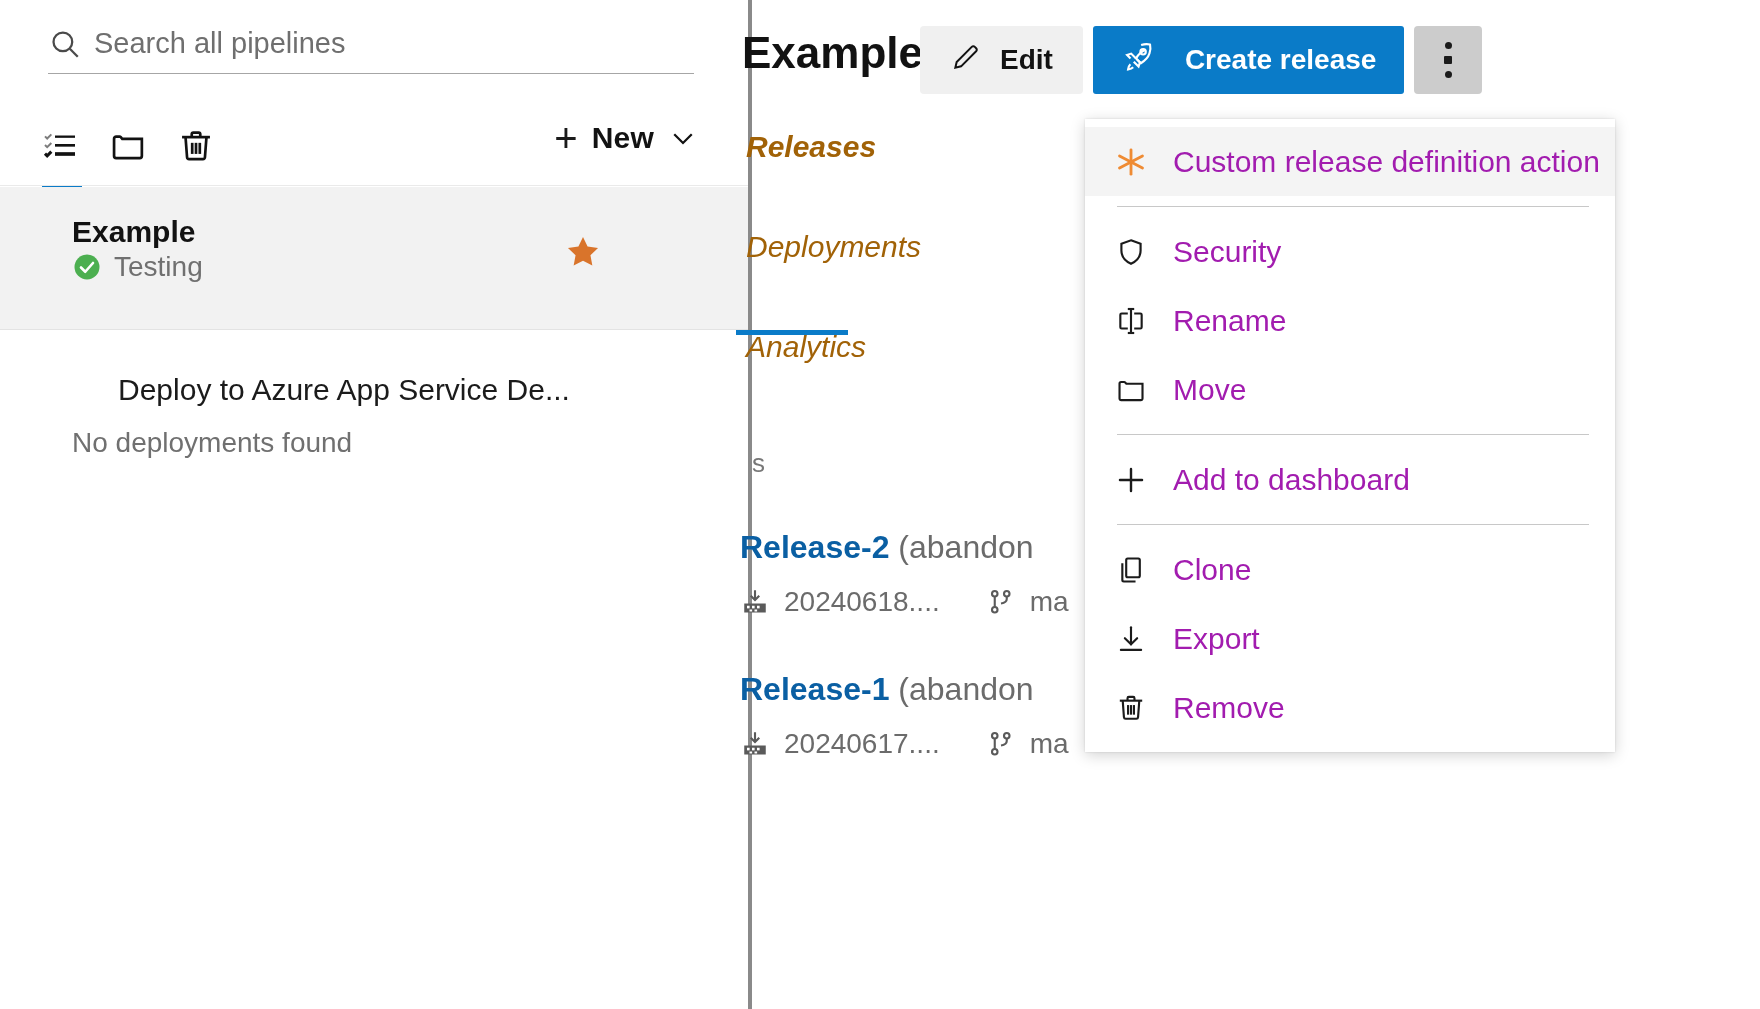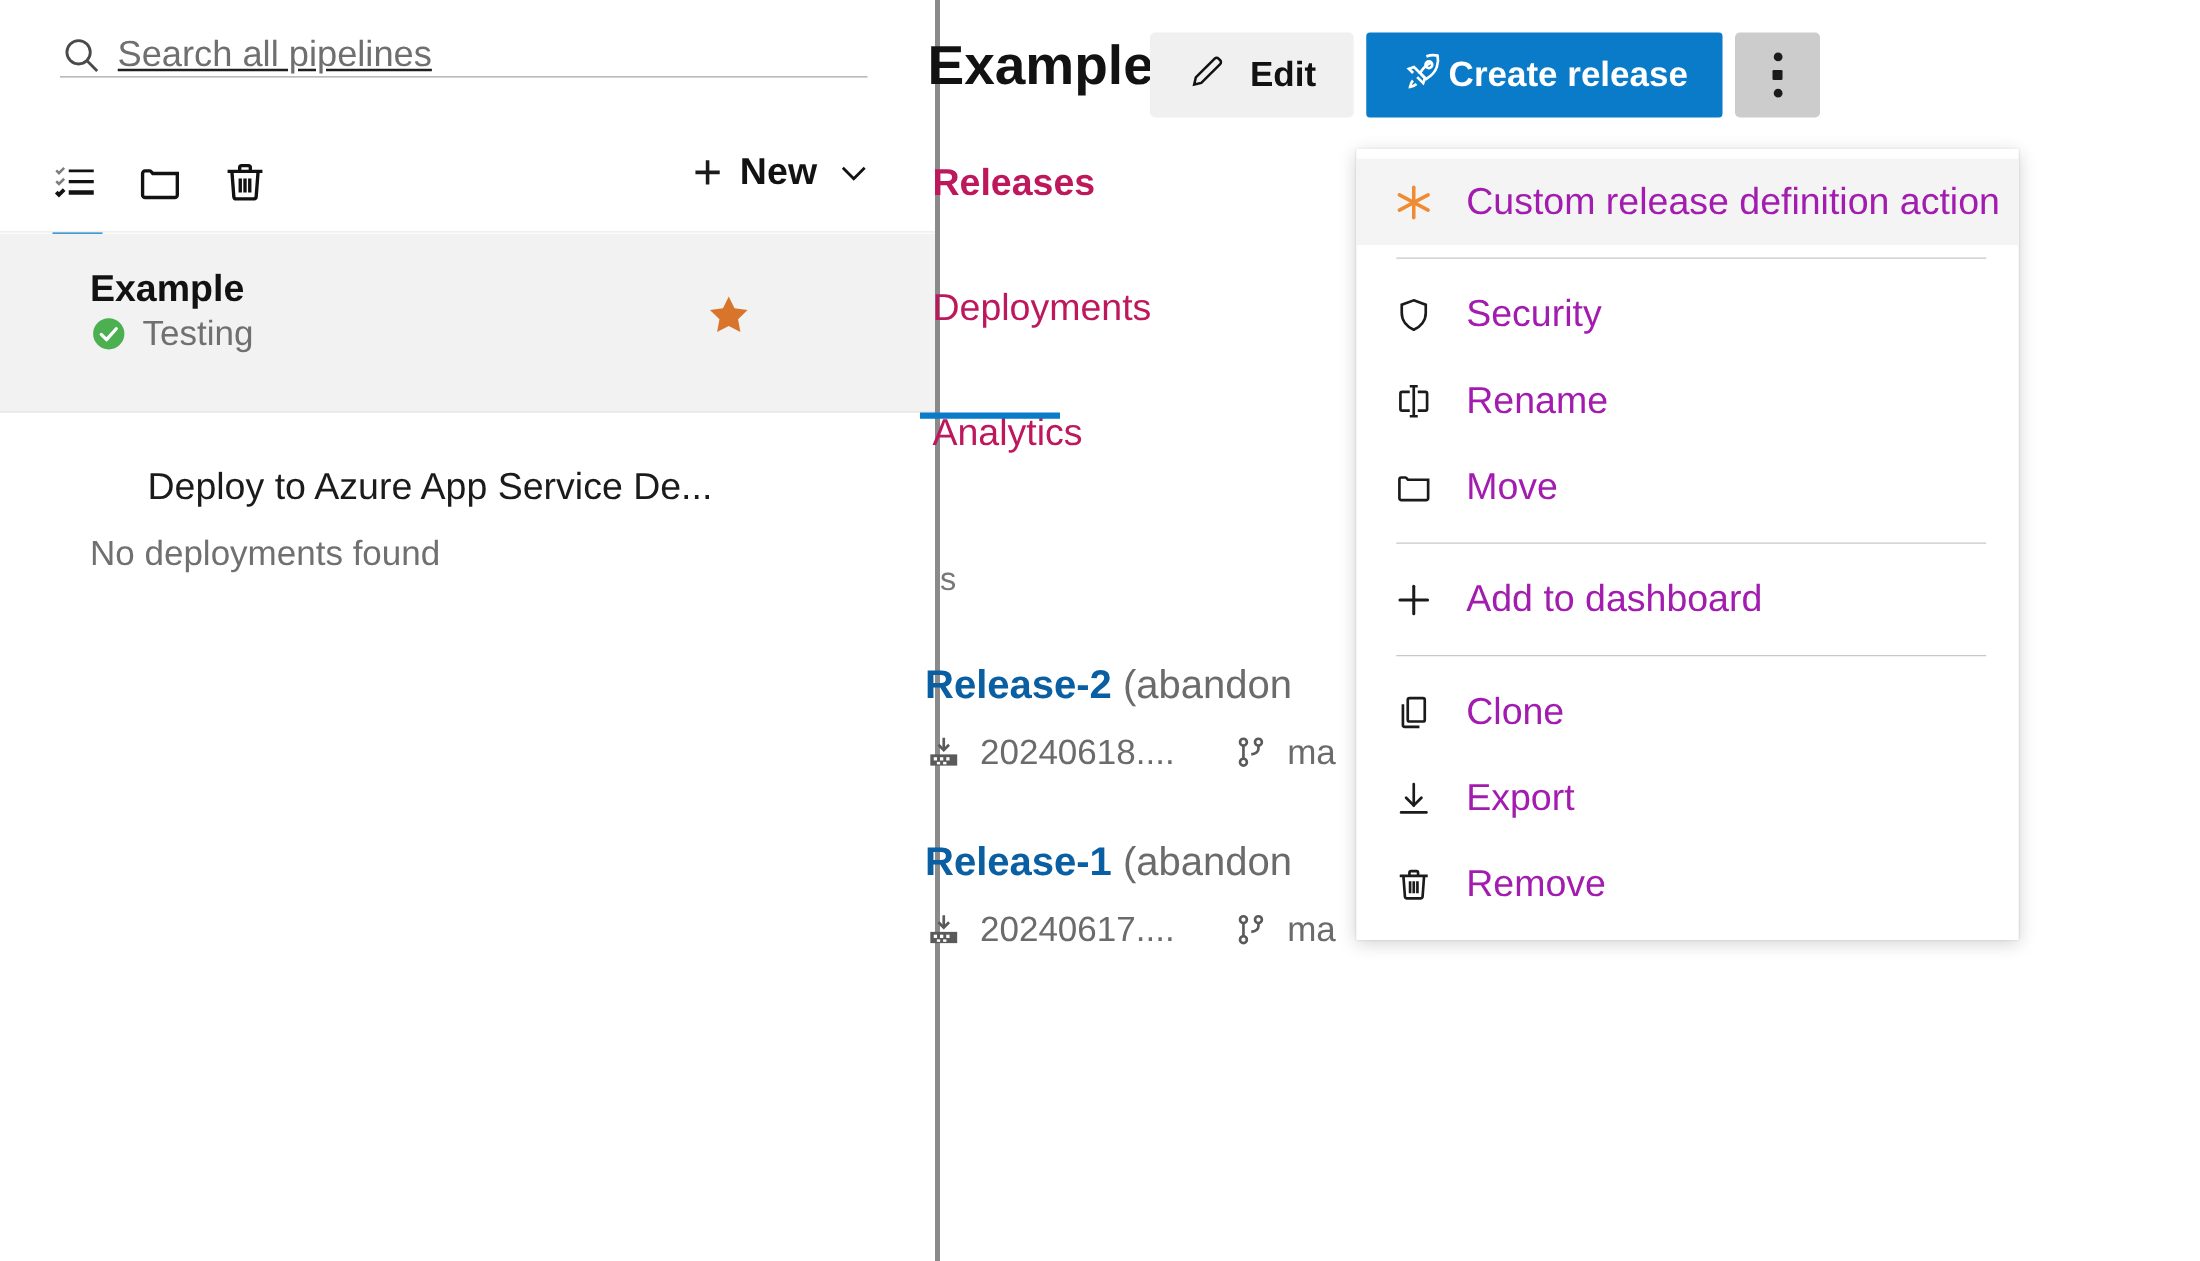--- a/index.html
+++ b/index.html
@@ -14,25 +14,24 @@
   }
   #root { position: relative; width: 1760px; height: 1009px; }
 
   
   .left-panel {
     position: absolute; left: 0; top: 0;
     width: 748px; height: 1009px;
     background: #ffffff;
   }
   .search-row {
-    position: absolute; left: 48px; top: 2px;
+    position: absolute; left: 48px; top: 14px;
     width: 646px; height: 60px;
-    display: flex; align-items: flex-end;
+    display: flex; align-items: center;
     border-bottom: 1.5px solid #a6a6a6;
-    text-decoration: underline;
   }
   .search-icon { width: 34px; height: 34px; flex: 0 0 34px; color: #4a4a4a; margin-right: 12px; }
   .search-icon svg { display:block; width:100%; height:100%; }
   .search-input {
     border: none; outline: none; background: transparent;
     font-family: "Liberation Sans", sans-serif;
     font-size: 29px; color: #6b6b6b;
     width: 580px; padding: 0;
   }
   .search-input::placeholder { color: #6f6f6f; opacity: 1; }
@@ -112,39 +111,39 @@
     display: flex; align-items: flex-start; gap: 10px;
   }
   .btn-edit {
     display: flex; align-items: center; gap: 18px;
     background: #f0f0f0; border: none; border-radius: 4px;
     height: 68px; padding: 0 30px; cursor: pointer;
     font-family: "Liberation Sans", sans-serif;
     font-size: 28px; font-weight: 600; color: #121212;
   }
   .btn-create {
-    display: flex; align-items: center; gap: 4px;
+    display: flex; align-items: center; gap: 30px;
     background: #0a7bc8; border: none; border-radius: 3px;
     height: 68px; padding: 0 28px; cursor: pointer;
     font-family: "Liberation Sans", sans-serif;
     font-size: 28px; font-weight: 600; color: #ffffff;
   }
   .btn-more {
     width: 68px; height: 68px; border: none; border-radius: 4px;
     background: #cccccc; cursor: pointer;
     display: flex; align-items: center; justify-content: center;
     flex-direction: column; gap: 7px;
   }
   .btn-more i { display:block; width: 7px; height: 7px; background: #1b1b1b; border-radius: 50%; }
   .btn-more i.sq { border-radius: 1px; width: 8px; height: 8px; }
 
   .tabs { position: absolute; left: -10px; top: 130px; width: 330px; }
   .tab {
-    position: relative; font-size: 30px; color: #be185d;
-    padding: 0 4px; cursor: pointer; white-space: nowrap;
+    position: relative; font-size: 30px; color: #a16207;
+    padding: 0 4px; cursor: pointer; white-space: nowrap; font-style: italic;
   }
   .tab.t1 { top: 0; font-weight: 700; }
   .tab.t2 { top: 66px; font-weight: 400; }
   .tab.t3 { top: 132px; font-weight: 400; }
   .tab-underline {
     position: absolute; left: -6px; top: 200px;
     width: 112px; height: 5px; background: #0a7bc8;
   }
 
   .ghost-text {

